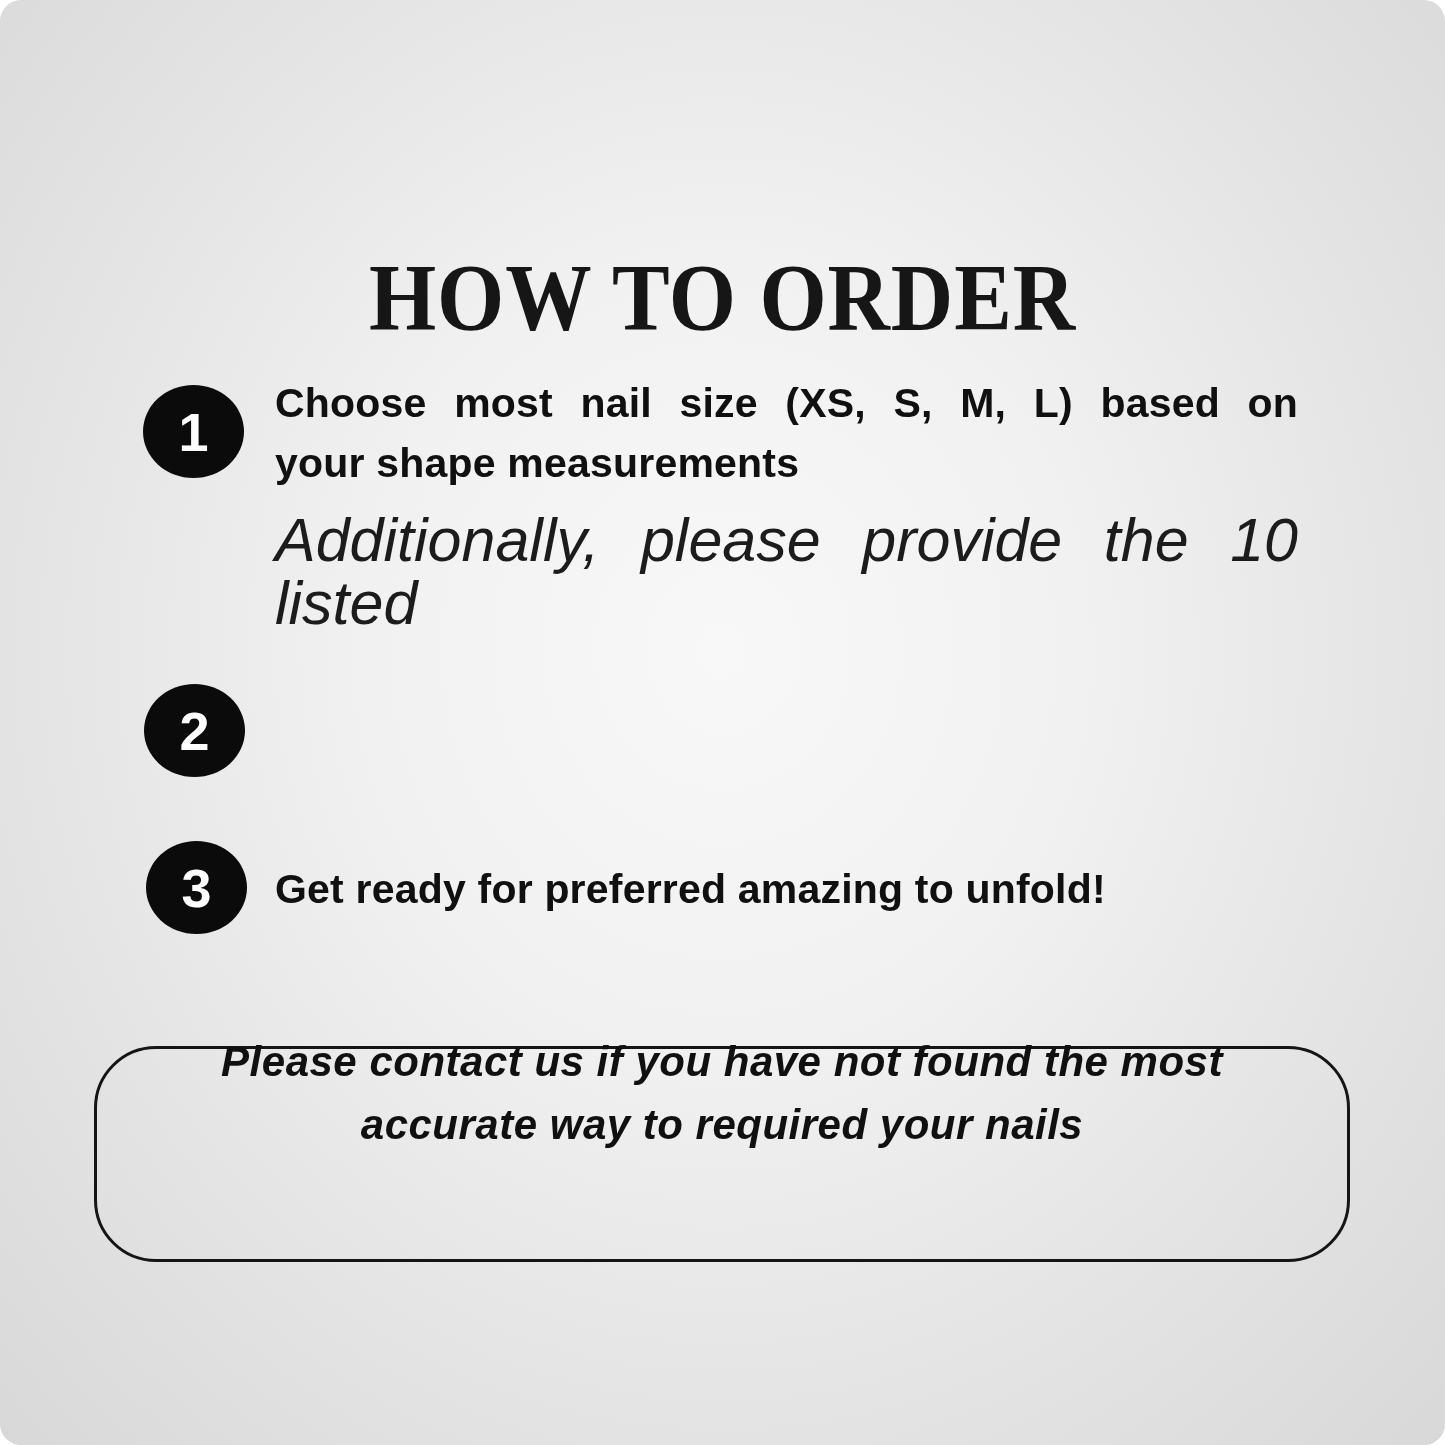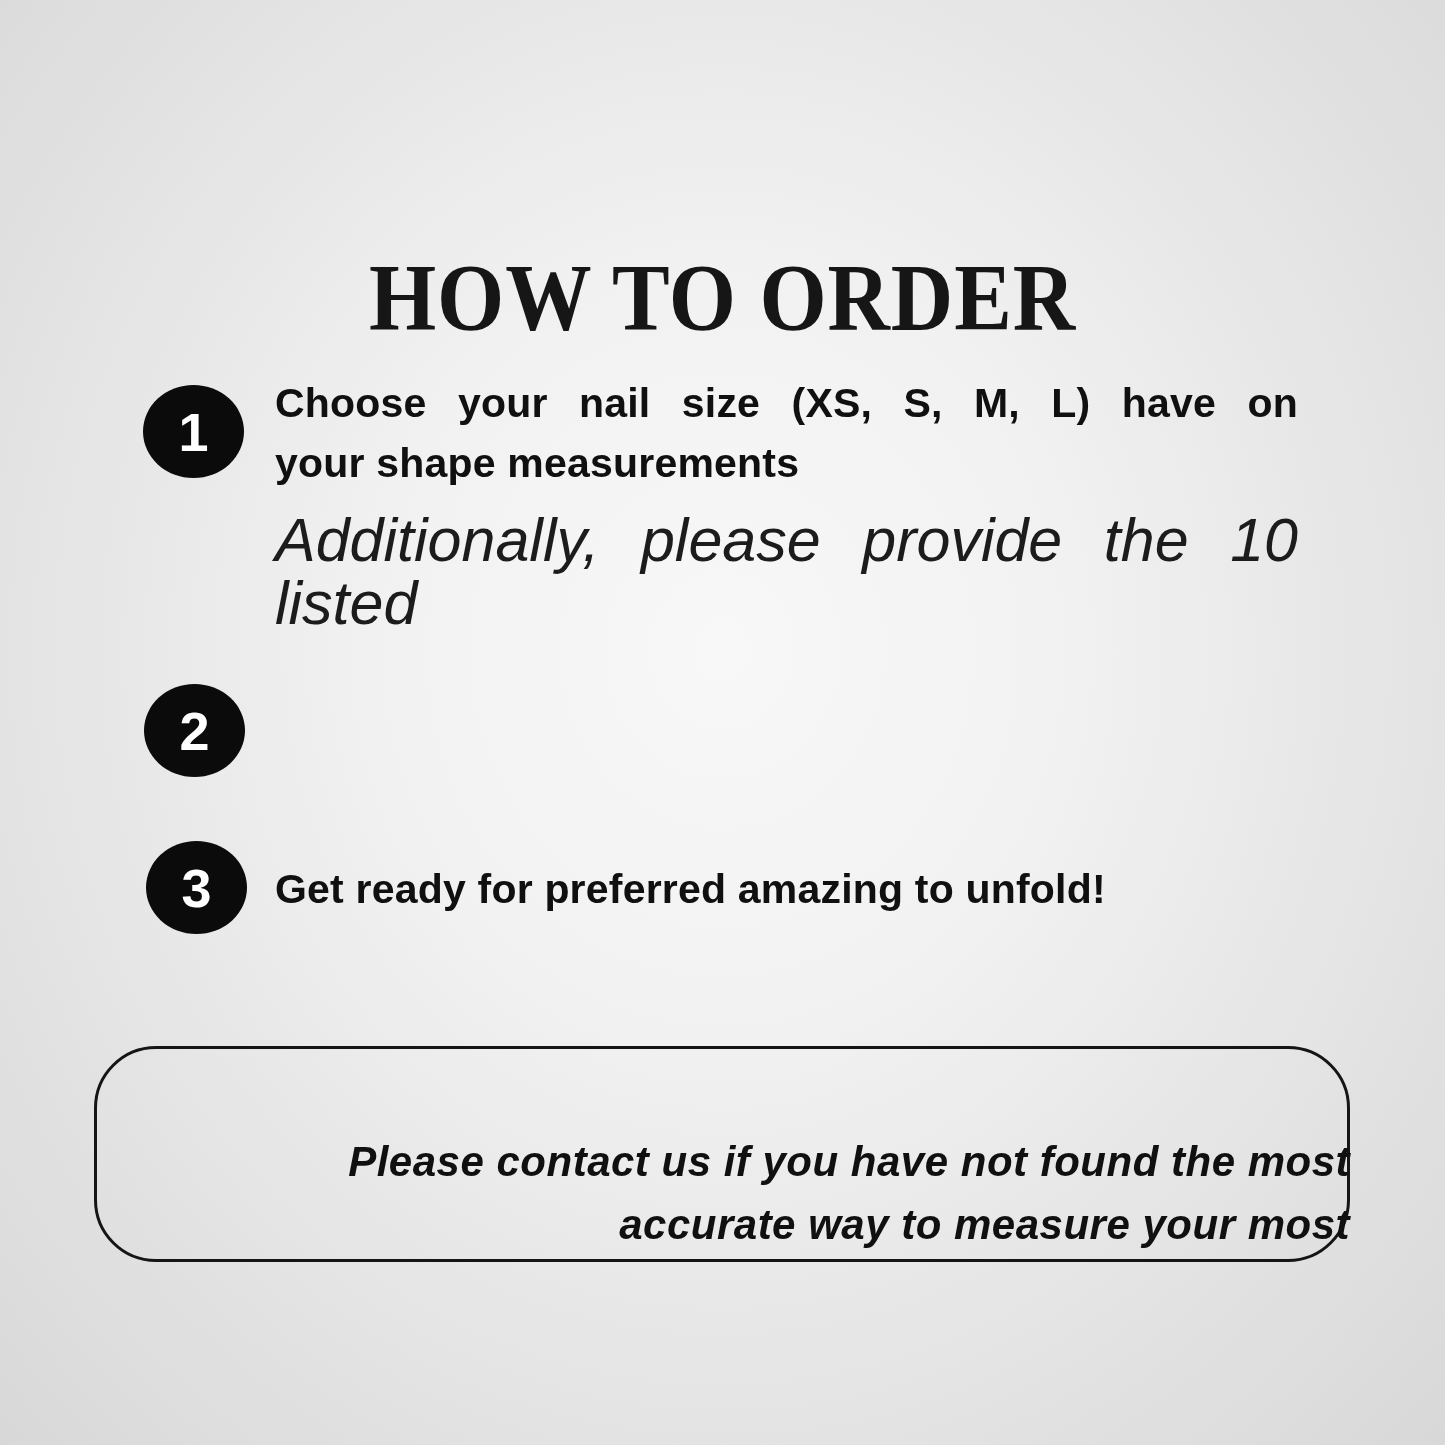--- a/index.html
+++ b/index.html
@@ -7,20 +7,21 @@
     width: 1445px; height: 1445px;
     font-family: "Liberation Sans", sans-serif;
   }
   .canvas {
     position: relative;
     width: 1445px; height: 1445px;
     overflow: hidden;
     background: radial-gradient(ellipse farthest-corner at 50% 45%,
                 #f8f8f8 0%, #f1f1f1 35%, #e4e4e4 68%, #d8d8d8 100%);
     color: #121212;
+    border-radius: 21px;
   }
   .title {
     position: absolute;
     top: 186px; left: 0; width: 100%;
     text-align: center;
     font-family: "Liberation Serif", serif;
     font-weight: 700;
     font-size: 96px;
     line-height: 96px;
     letter-spacing: 1px;
@@ -70,59 +71,59 @@
     position: absolute;
     left: 94px; top: 1046px;
     width: 1256px; height: 216px;
     box-sizing: border-box;
     border: 3.5px solid #151515;
     border-radius: 62px;
     background: transparent;
   }
   .note-text {
     position: absolute;
-    left: 94px; top: 1130px;
+    left: 94px; top: 1030px;
     width: 1256px;
-    text-align: right;
+    text-align: center;
     font-weight: 700;
     font-style: italic;
     font-size: 42px;
     line-height: 63px;
     letter-spacing: 0.5px;
     color: #101010;
   }
 </style>
 </head>
 <body>
 
 <div class="canvas">
 
   <h1 class="title">HOW TO ORDER</h1>
 
   <div class="badge badge-1">
     <span>1</span>
   </div>
   <div class="step-heading step1-heading">
-    <div class="stretch">Choose your nail size (XS, S, M, L) have on</div>
+    <div class="stretch">Choose most nail size (XS, S, M, L) based on</div>
     <div>your shape measurements</div>
   </div>
   <div class="step-note">
     <div class="stretch">Additionally, please provide  the 10 listed</div>
   </div>
 
   <div class="badge badge-2">
     <span>2</span>
   </div>
 
   <div class="badge badge-3">
     <span>3</span>
   </div>
   <div class="step-heading step3-heading">
     <div>Get ready for preferred amazing to unfold!</div>
   </div>
 
   <div class="note-box"></div>
   <div class="note-text">
     <div>Please contact us if you have not found the most</div>
-    <div>accurate way to measure your most</div>
+    <div>accurate way to required your nails</div>
   </div>
 
 </div>
 
 </body></html>

